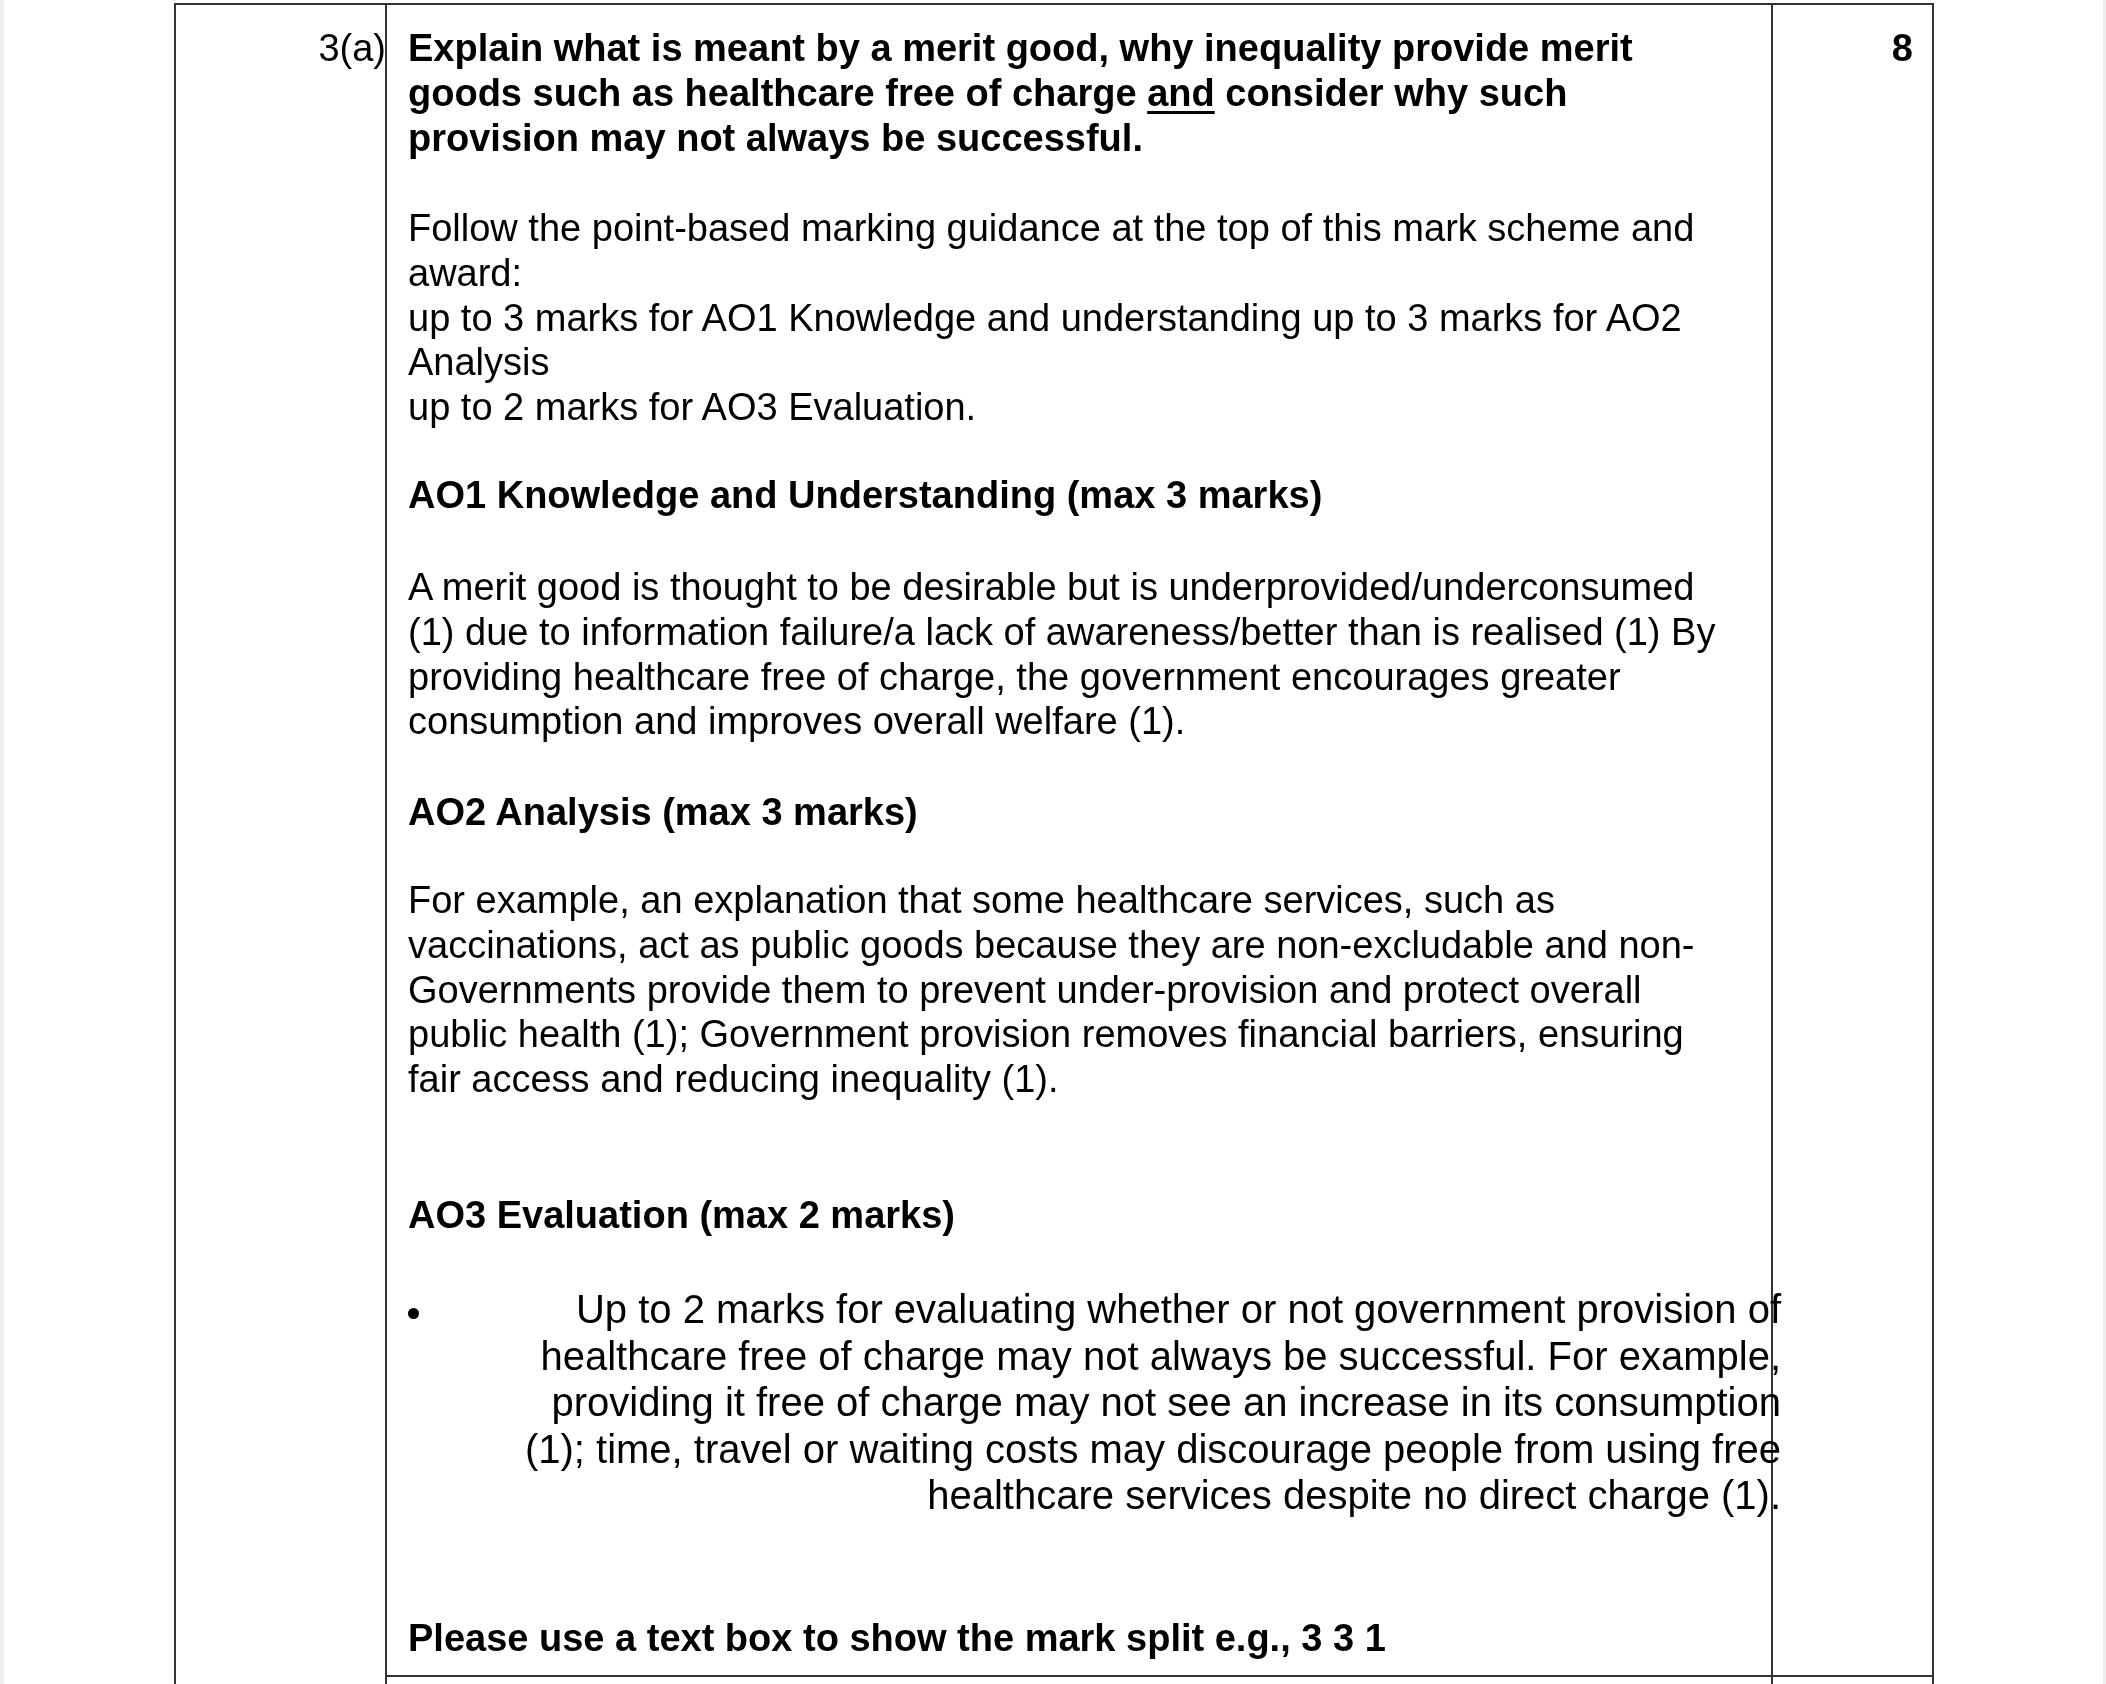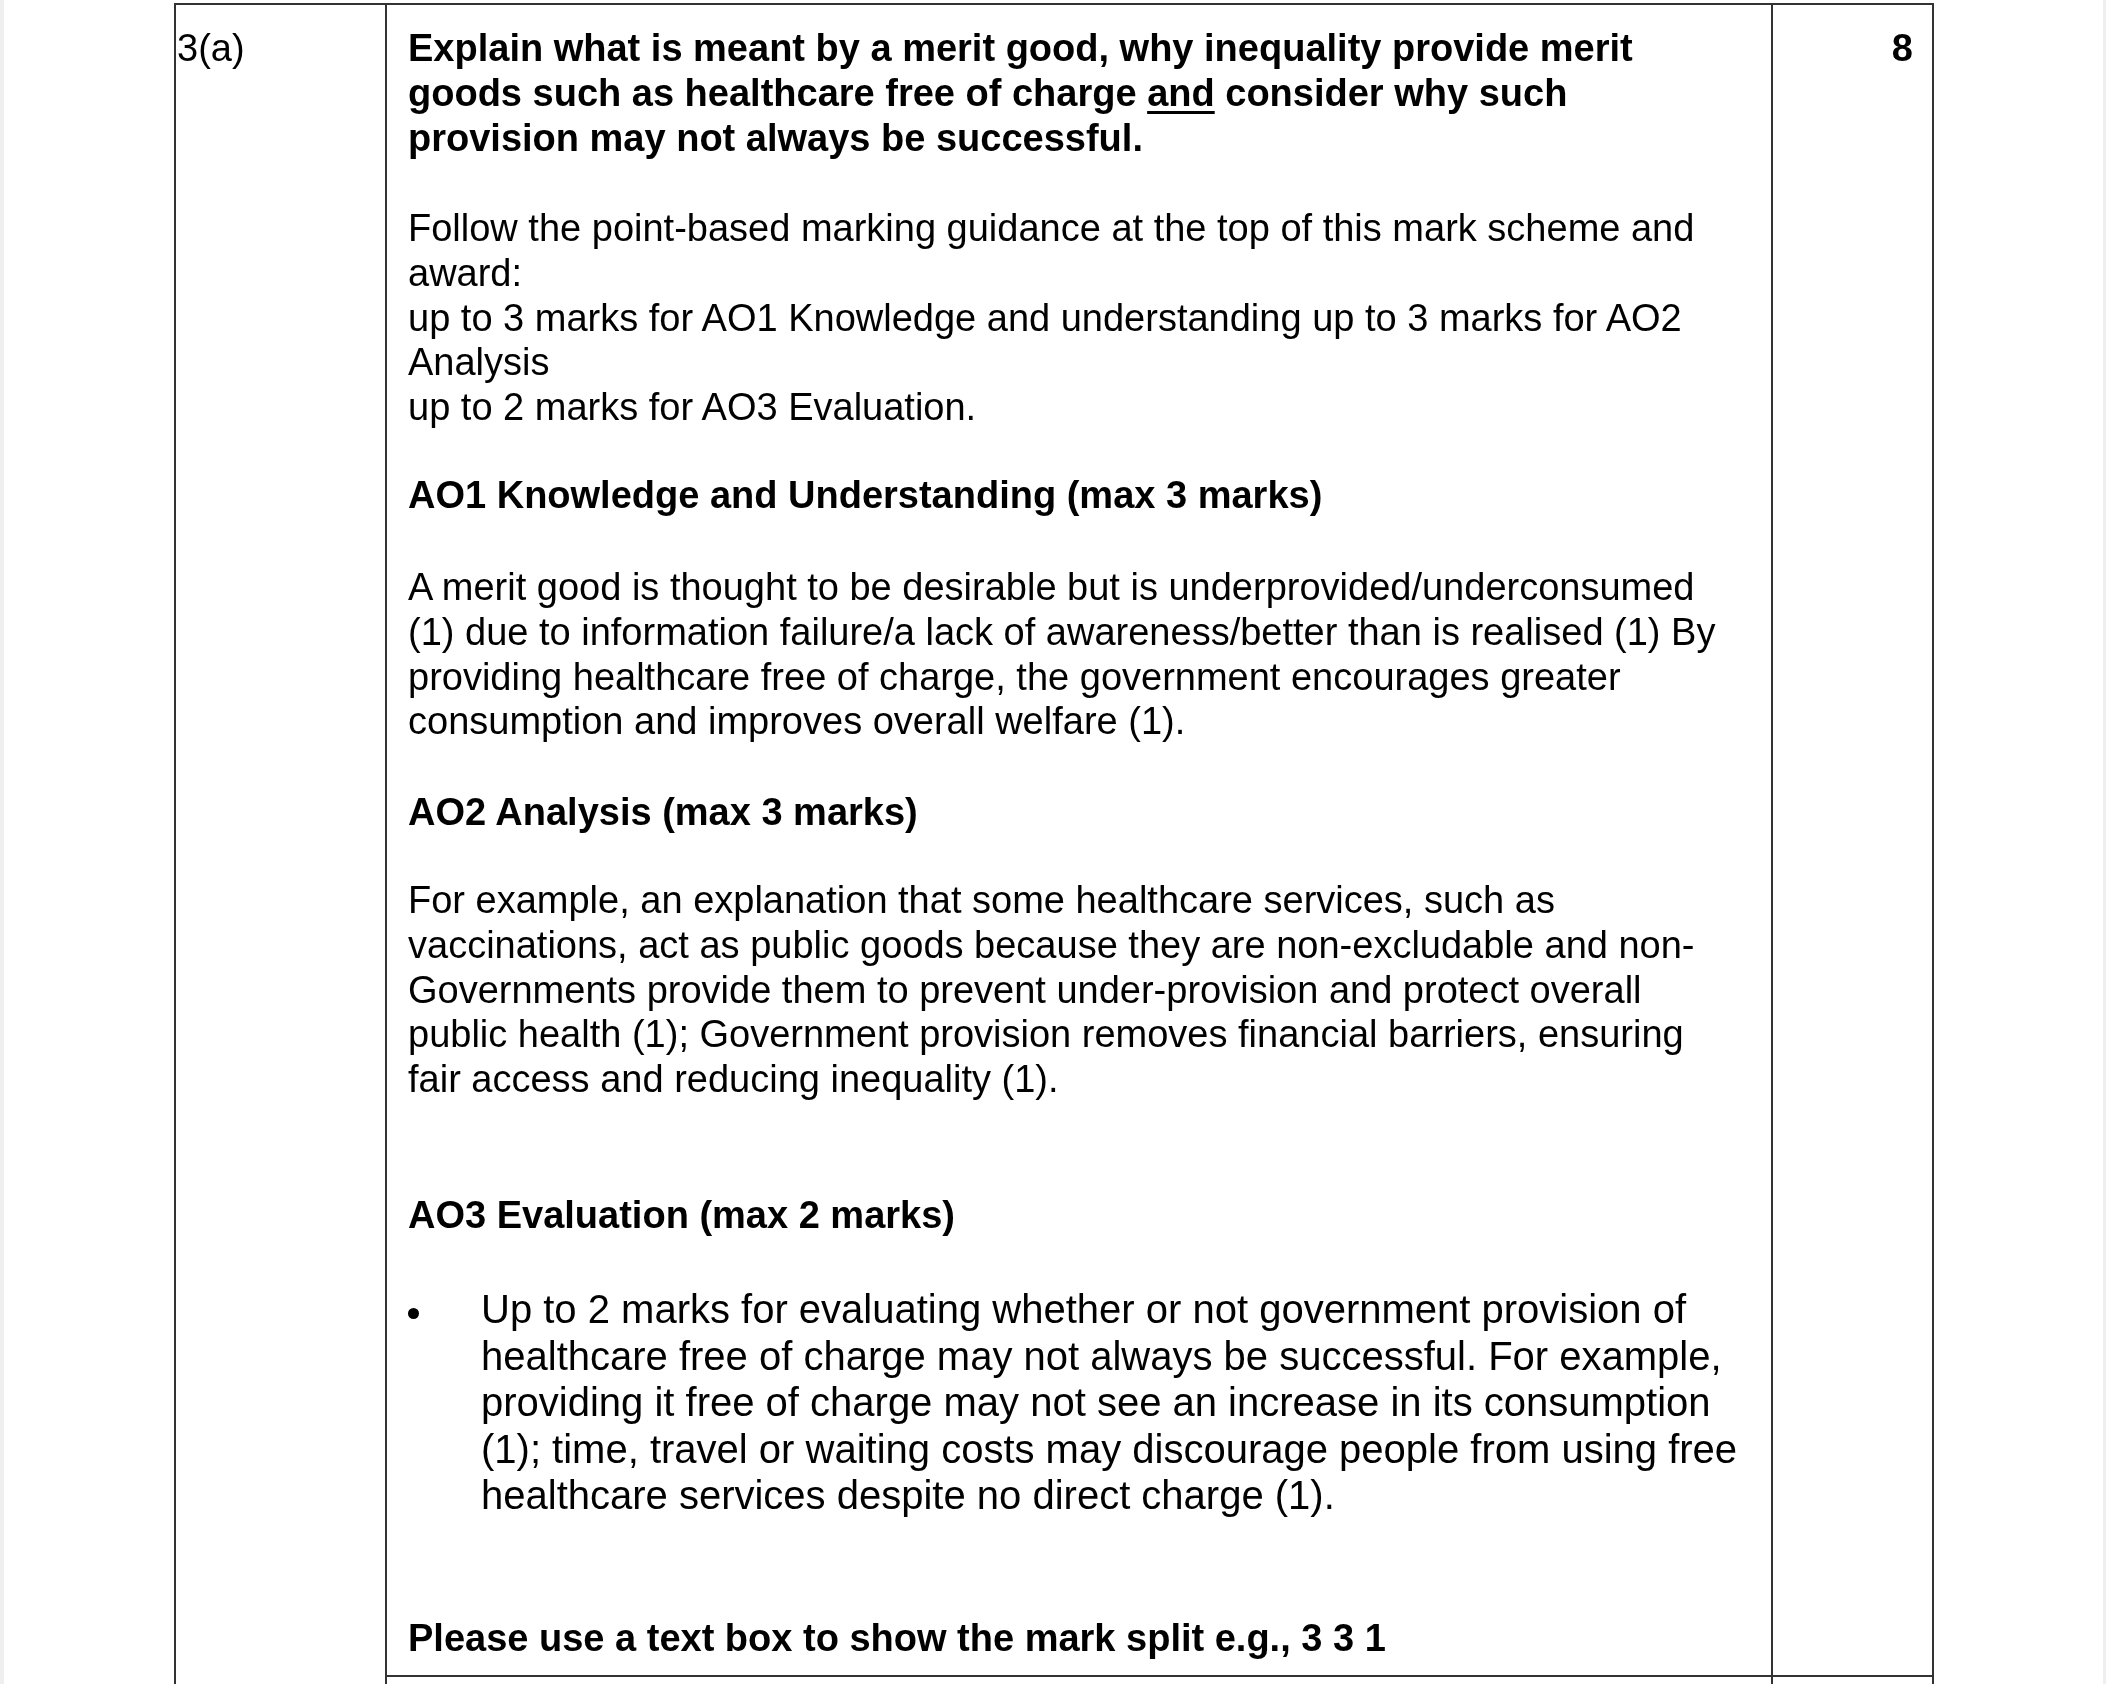--- a/index.html
+++ b/index.html
@@ -27,21 +27,21 @@
     position: absolute; top: 3px; height: 1681px; width: 2px;
     background: #333333;
   }
   .hline {
     position: absolute; height: 2px; background: #333333;
   }
   .qnum {
     position: absolute;
     left: 177px; width: 209px;
     top: 26px;
-    text-align: left;
+    text-align: right;
     font-size: 38px;
     line-height: 44.8px;
     font-weight: normal;
   }
   .marks {
     position: absolute;
     left: 1774px; width: 139px;
     top: 26px;
     text-align: right;
     font-size: 38px;
@@ -79,20 +79,21 @@
     left: 0px; top: 22px;
     width: 11px; height: 11px;
     border-radius: 50%;
     background: #000;
   }
   .bullet-text {
     position: absolute;
     left: 73px;
     top: 0;
     width: 1300px;
+    text-align: right;
   }
 </style>
 </head>
 <body>
 
 <div class="edge-left"></div>
 <div class="edge-right"></div>
 
 <div class="vline" style="left:174px;"></div>
 <div class="vline" style="left:385px;"></div>

